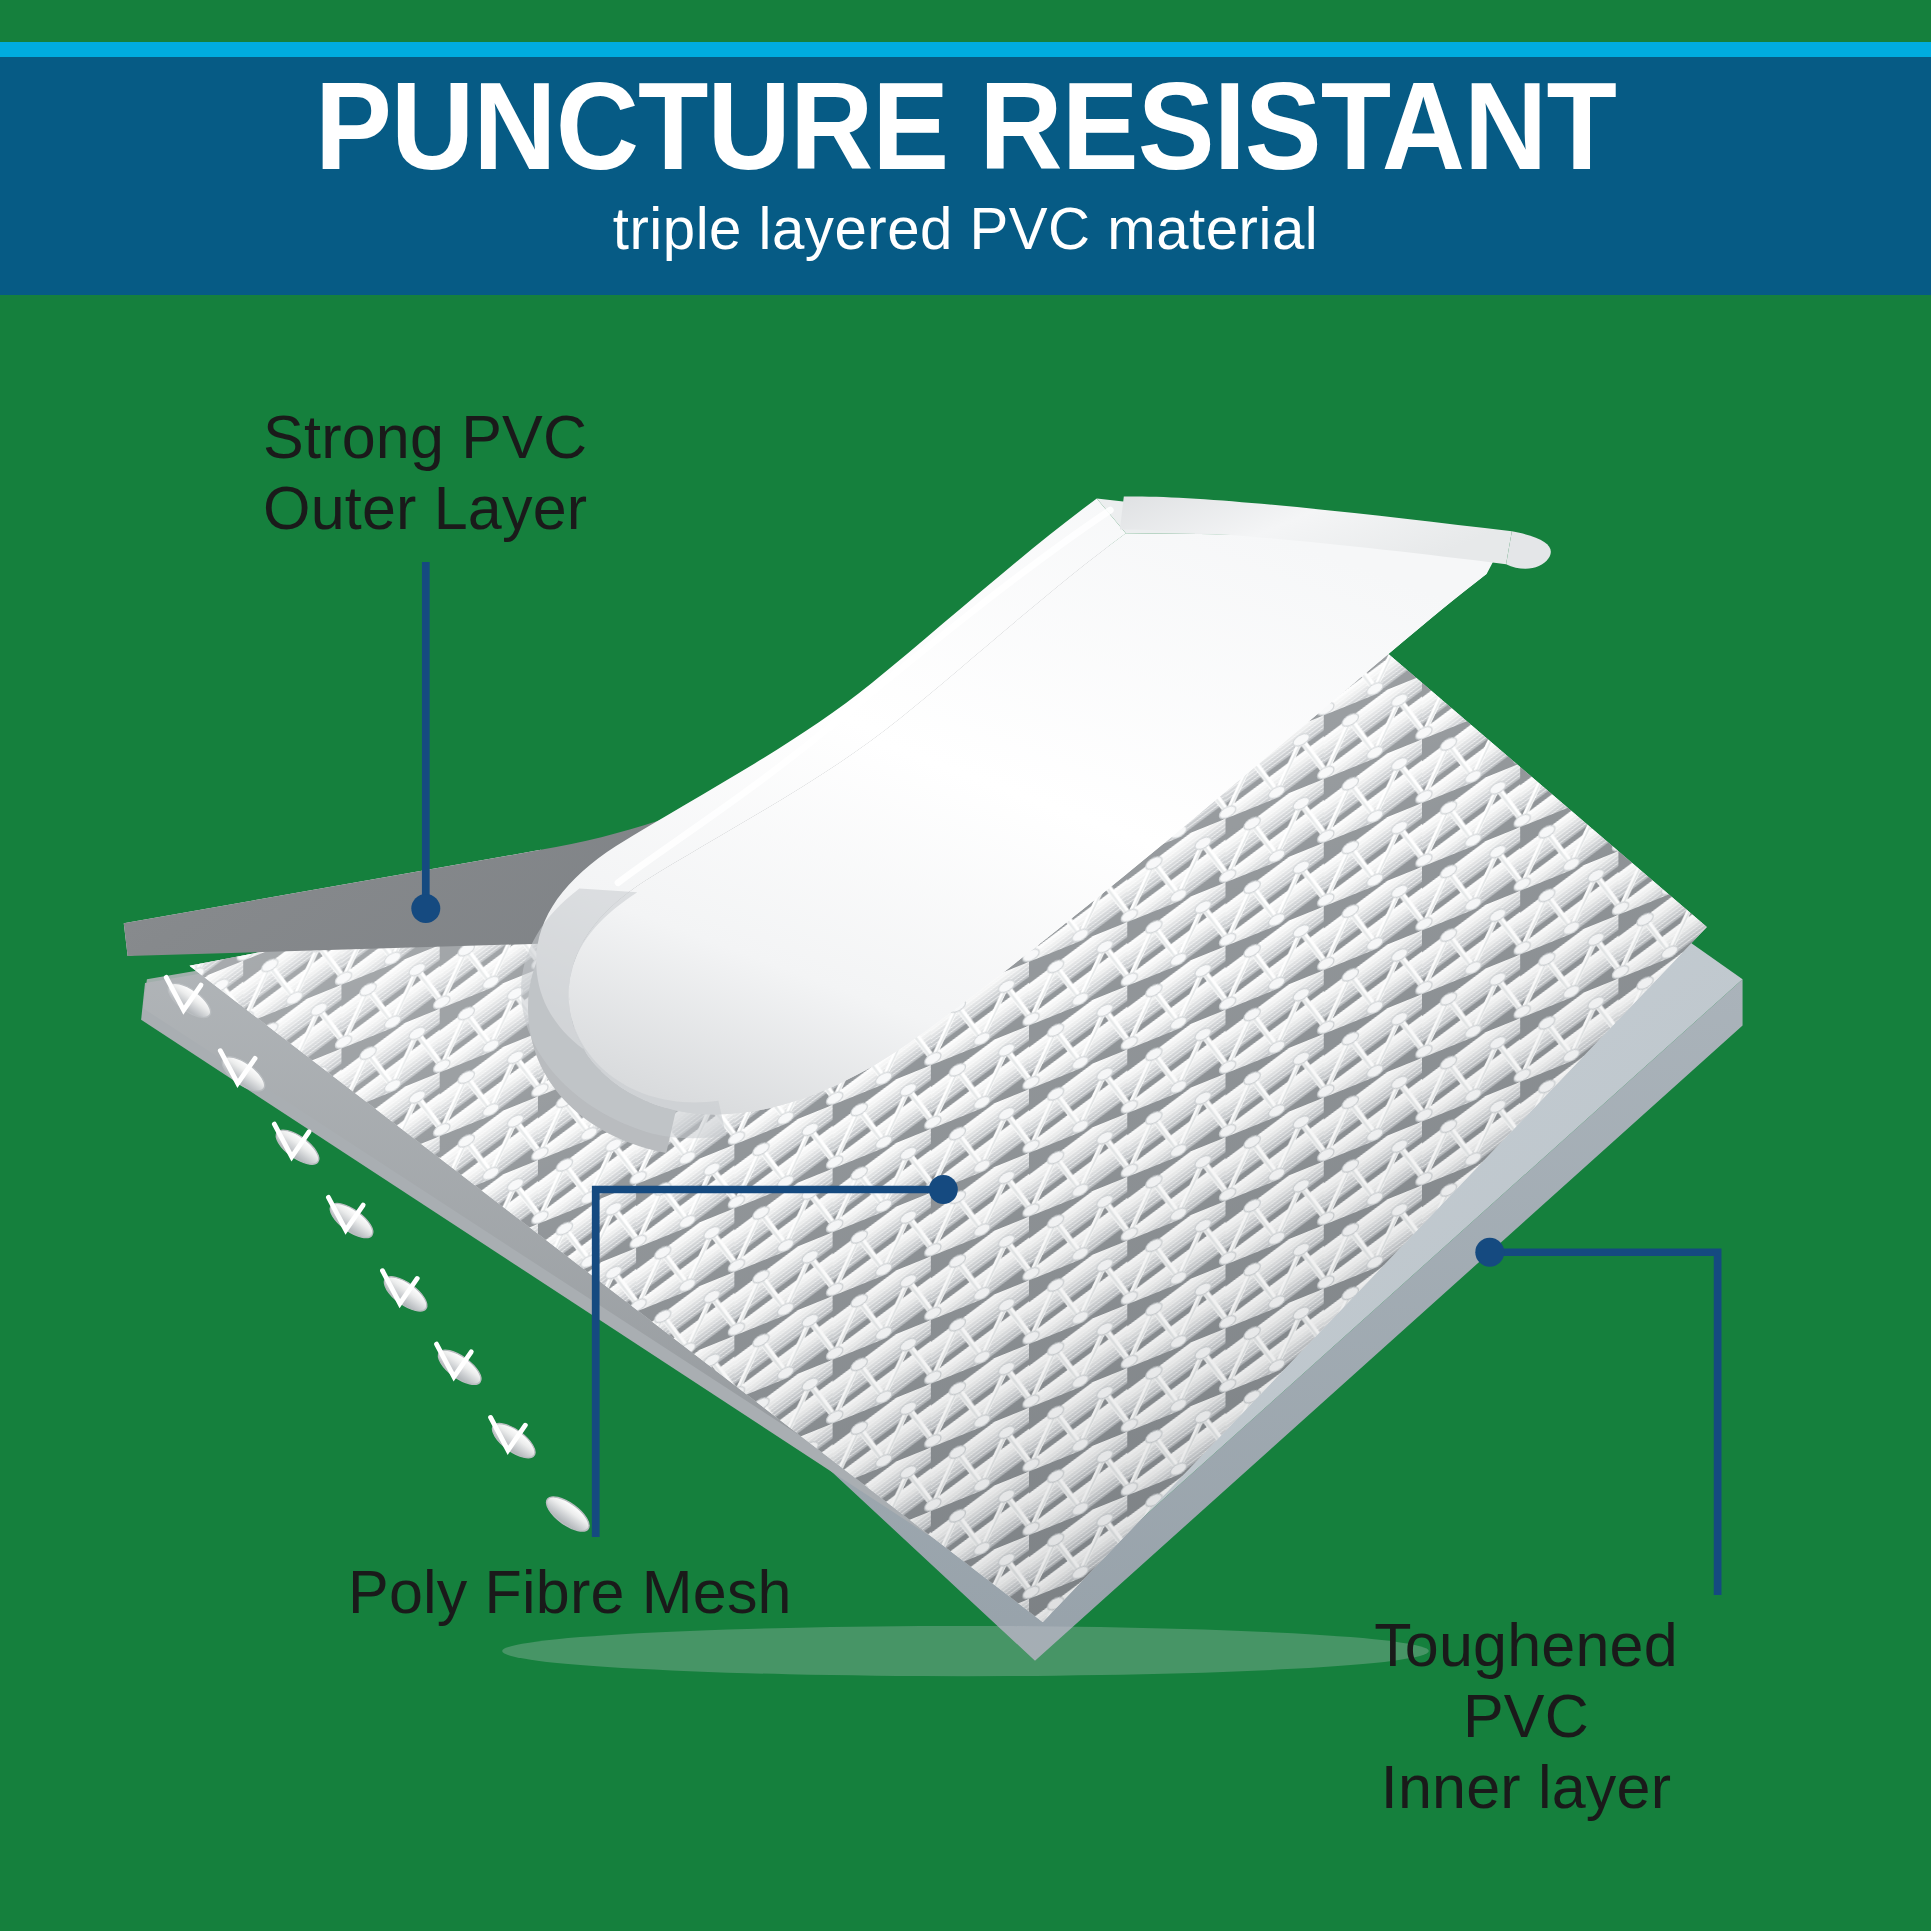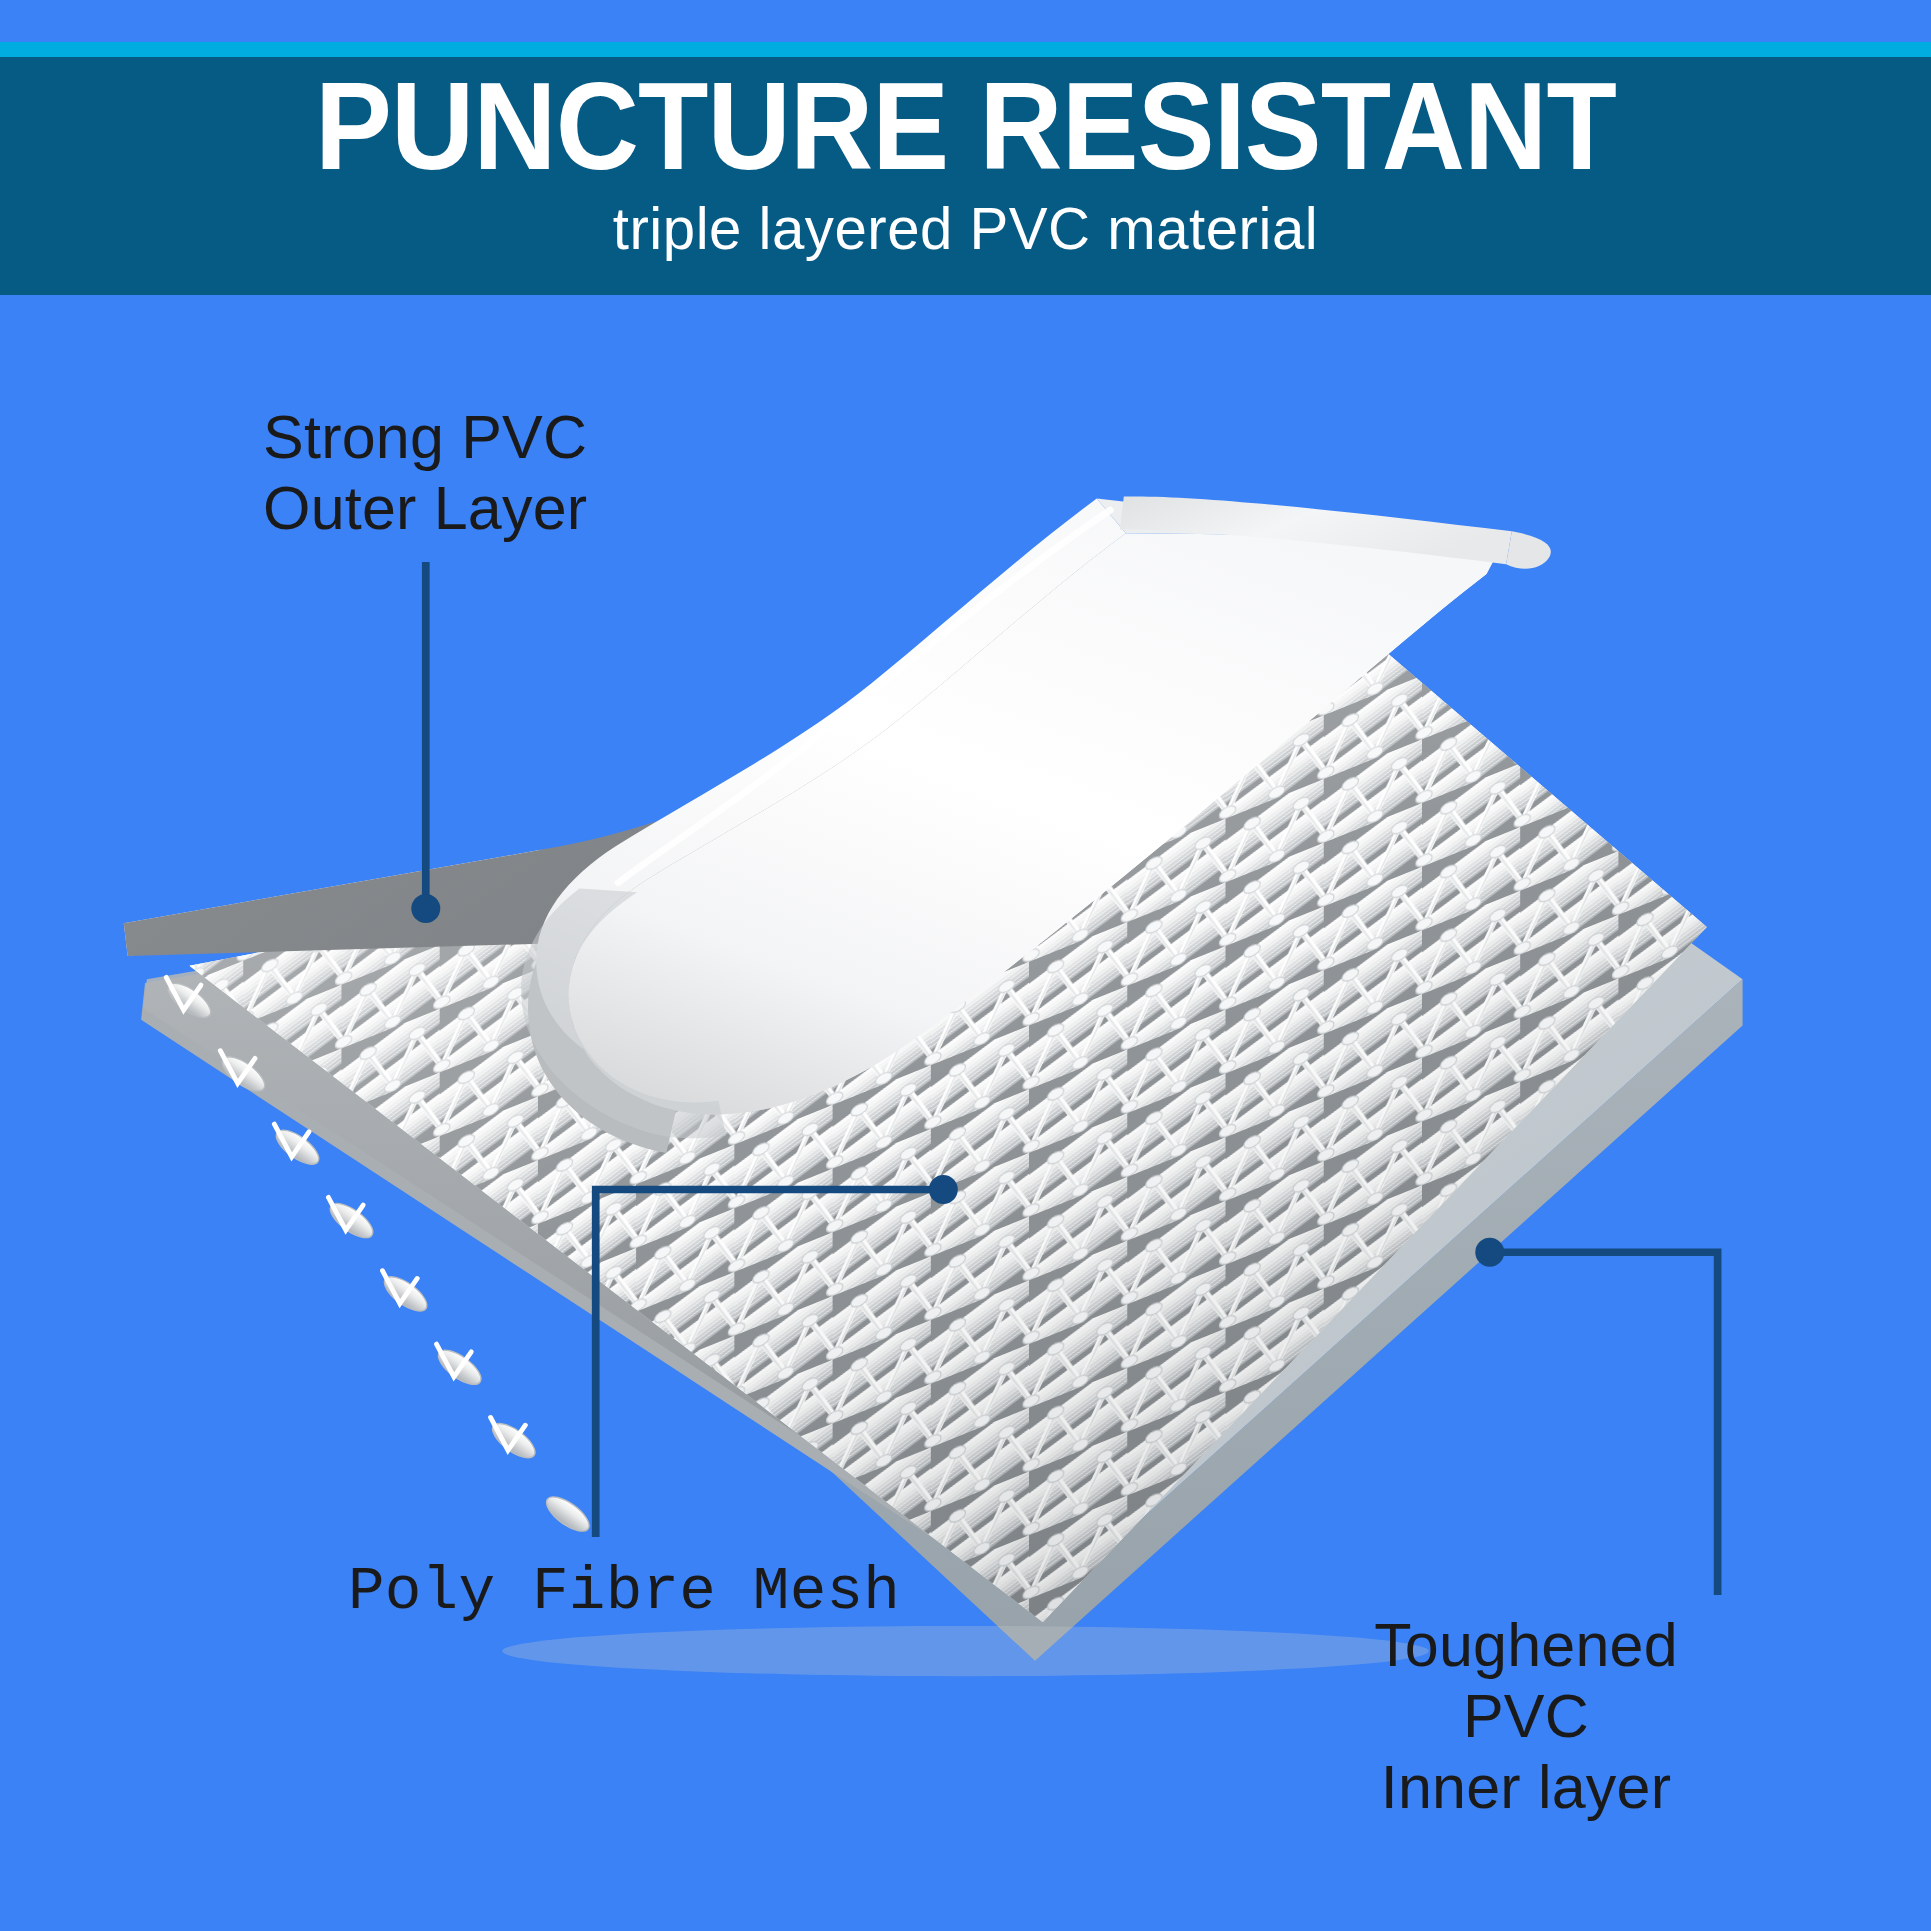--- a/index.html
+++ b/index.html
@@ -1,36 +1,36 @@
 <!DOCTYPE html>
 <html><head>
 <meta charset="utf-8">
 <style>
   html,body{margin:0;padding:0;background:#ffffff;}
   body{width:1931px;height:1931px;overflow:hidden;
        font-family:"Liberation Sans","DejaVu Sans",sans-serif;}
 
-  #page{position:relative;width:1931px;height:1931px;background:#3b82f6;}
+  #page{position:relative;width:1931px;height:1931px;background:#15803d;}
 
   
   .hdr-accent{position:absolute;left:0;top:42px;width:1931px;height:14.5px;background:#00ace0;}
   .hdr-band{position:absolute;left:0;top:57px;width:1931px;height:238px;background:#065b85;}
   .hdr-title{position:absolute;left:0;top:64px;width:1931px;text-align:center;
              color:#ffffff;font-size:124px;line-height:1.0;font-weight:700;
              letter-spacing:-1px;font-stretch:condensed;
              transform:scaleX(0.93);transform-origin:50% 0;}
   .hdr-sub{position:absolute;left:0;top:199px;width:1931px;text-align:center;
            color:#ffffff;font-size:60px;line-height:1.0;font-weight:300;
            letter-spacing:0.5px;transform:scaleX(0.97);transform-origin:50% 0;}
 
   
   .lab{position:absolute;color:#1a1a1a;font-weight:300;font-size:61px;
        line-height:1.16;letter-spacing:0.2px;white-space:pre-line;}
   #lab-outer{left:263px;top:402px;text-align:center;}
-  #lab-mesh {left:348px;top:1557px;text-align:left;font-family:Liberation Mono, monospace;}
+  #lab-mesh {left:348px;top:1557px;text-align:left;}
   #lab-inner{left:1526px;top:1610px;width:386px;text-align:center;
              transform:translateX(-193px);}
 
   
   #art{position:absolute;left:0;top:290px;width:1931px;height:1641px;}
   #leaders{position:absolute;left:0;top:0;width:1931px;height:1931px;}
 </style>
 </head>
 <body>
 

